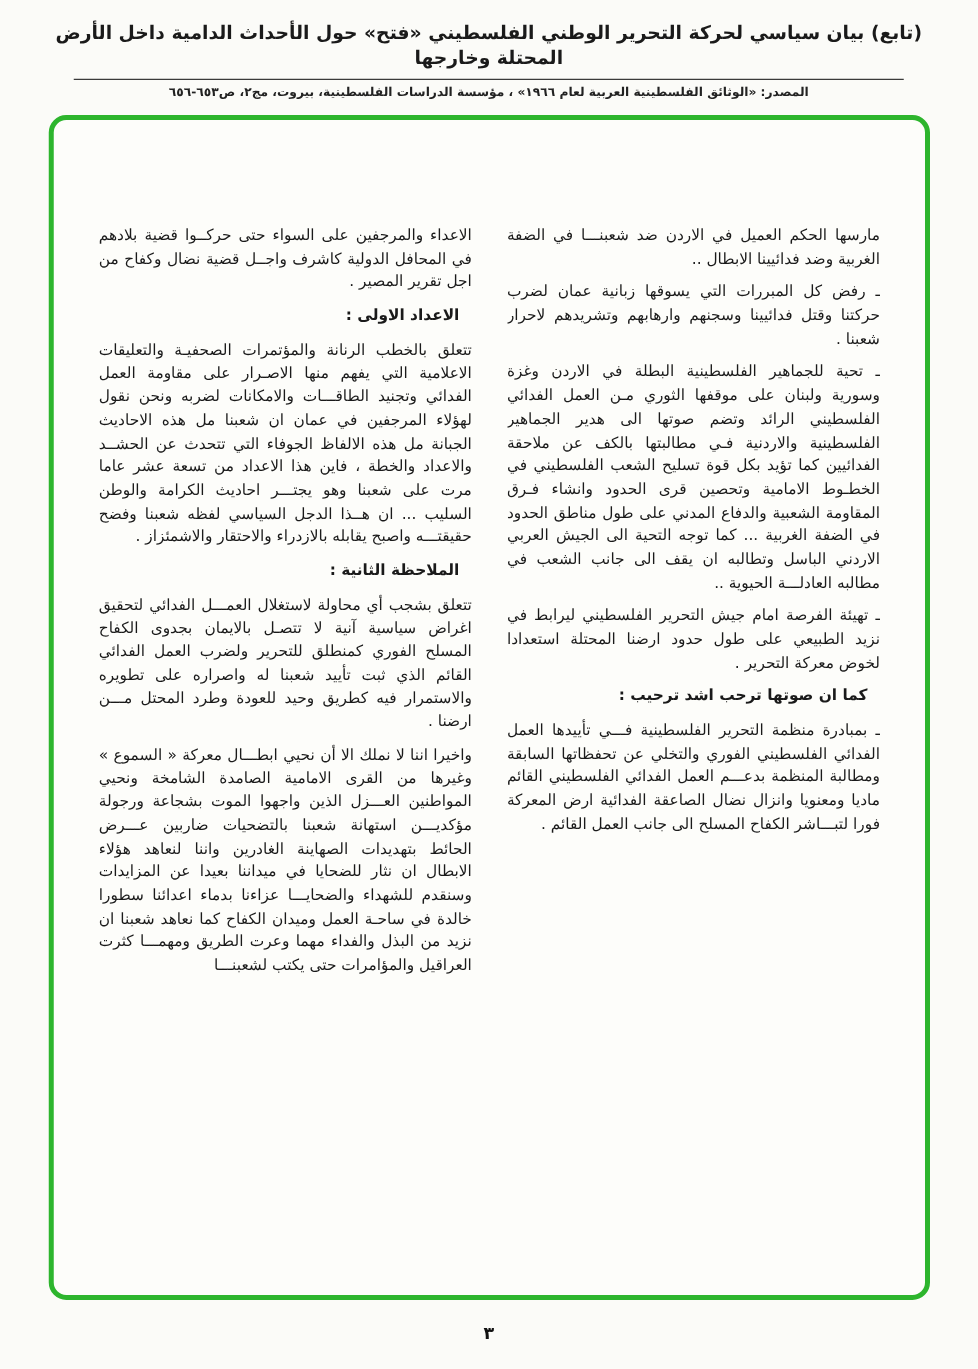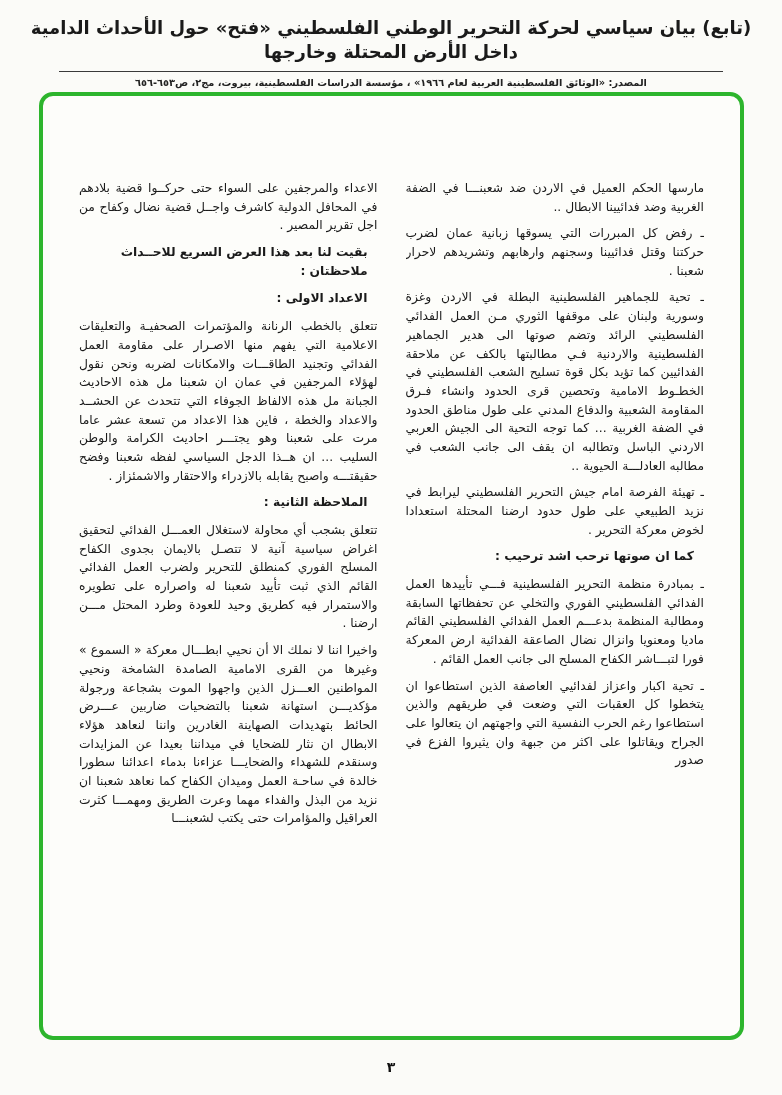--- a/index.html
+++ b/index.html
@@ -17,21 +17,21 @@
   }
   .header {
     position: absolute;
     top: 16px;
     left: 30px;
     right: 30px;
     text-align: center;
     direction: rtl;
   }
   .doc-title {
-    font-size: 18px;
+    font-size: 15px;
     font-weight: bold;
     letter-spacing: 0.2px;
     line-height: 1.35;
   }
   .title-rule {
     margin: 6px auto 5px auto;
     width: 92%;
     border: 0;
     border-top: 1px solid #3a3a3a;
     height: 0;
@@ -103,25 +103,23 @@
 
 <div class="frame">
   <div class="columns">
     <div class="col">
         <p class="p">مارسها الحكم العميل في الاردن ضد شعبنـــا في الضفة الغربية وضد فدائيينا الابطال ..</p>
         <p class="p">ـ رفض كل المبررات التي يسوقها زبانية عمان لضرب حركتنا وقتل فدائيينا وسجنهم وارهابهم وتشريدهم لاحرار شعبنا .</p>
         <p class="p">ـ تحية للجماهير الفلسطينية البطلة في الاردن وغزة وسورية ولبنان على موقفها الثوري مـن العمل الفدائي الفلسطيني الرائد وتضم صوتها الى هدير الجماهير الفلسطينية والاردنية فـي مطالبتها بالكف عن ملاحقة الفدائيين كما تؤيد بكل قوة تسليح الشعب الفلسطيني في الخطـوط الامامية وتحصين قرى الحدود وانشاء فـرق المقاومة الشعبية والدفاع المدني على طول مناطق الحدود في الضفة الغربية ... كما توجه التحية الى الجيش العربي الاردني الباسل وتطالبه ان يقف الى جانب الشعب في مطالبه العادلـــة الحيوية ..</p>
         <p class="p">ـ تهيئة الفرصة امام جيش التحرير الفلسطيني ليرابط في نزيد الطبيعي على طول حدود ارضنا المحتلة استعدادا لخوض معركة التحرير .</p>
         <p class="h">كما ان صوتها ترحب اشد ترحيب :</p>
         <p class="p">ـ بمبادرة منظمة التحرير الفلسطينية فـــي تأييدها العمل الفدائي الفلسطيني الفوري والتخلي عن تحفظاتها السابقة ومطالبة المنظمة بدعـــم العمل الفدائي الفلسطيني القائم ماديا ومعنويا وانزال نضال الصاعقة الفدائية ارض المعركة فورا لتبـــاشر الكفاح المسلح الى جانب العمل القائم .</p>
-        <p class="p">ـ تحية اكبار واعزاز لفدائيي العاصفة الذين استطاعوا ان يتخطوا كل العقبات التي وضعت في طريقهم والذين استطاعوا رغم الحرب النفسية التي واجهتهم ان يتعالوا على الجراح ويقاتلوا على اكثر من جبهة وان يثيروا الفزع في صدور</p>
       </div>
     <div class="col">
         <p class="p">الاعداء والمرجفين على السواء حتى حركــوا قضية بلادهم في المحافل الدولية كاشرف واجــل قضية نضال وكفاح من اجل تقرير المصير .</p>
-        <p class="h">بقيت لنا بعد هذا العرض السريع للاحــداث ملاحظتان :</p>
         <p class="h">الاعداد الاولى :</p>
         <p class="p">تتعلق بالخطب الرنانة والمؤتمرات الصحفيـة والتعليقات الاعلامية التي يفهم منها الاصـرار على مقاومة العمل الفدائي وتجنيد الطاقـــات والامكانات لضربه ونحن نقول لهؤلاء المرجفين في عمان ان شعبنا مل هذه الاحاديث الجبانة مل هذه الالفاظ الجوفاء التي تتحدث عن الحشــد والاعداد والخطة ، فاين هذا الاعداد من تسعة عشر عاما مرت على شعبنا وهو يجتـــر احاديث الكرامة والوطن السليب ... ان هــذا الدجل السياسي لفظه شعبنا وفضح حقيقتـــه واصبح يقابله بالازدراء والاحتقار والاشمئزاز .</p>
         <p class="h">الملاحظة الثانية :</p>
         <p class="p">تتعلق بشجب أي محاولة لاستغلال العمـــل الفدائي لتحقيق اغراض سياسية آنية لا تتصـل بالايمان بجدوى الكفاح المسلح الفوري كمنطلق للتحرير ولضرب العمل الفدائي القائم الذي ثبت تأييد شعبنا له واصراره على تطويره والاستمرار فيه كطريق وحيد للعودة وطرد المحتل مـــن ارضنا .</p>
         <p class="p">واخيرا اننا لا نملك الا أن نحيي ابطـــال معركة « السموع » وغيرها من القرى الامامية الصامدة الشامخة ونحيي المواطنين العـــزل الذين واجهوا الموت بشجاعة ورجولة مؤكديـــن استهانة شعبنا بالتضحيات ضاربين عـــرض الحائط بتهديدات الصهاينة الغادرين واننا لنعاهد هؤلاء الابطال ان نثار للضحايا في ميداننا بعيدا عن المزايدات وسنقدم للشهداء والضحايـــا عزاءنا بدماء اعدائنا سطورا خالدة في ساحـة العمل وميدان الكفاح كما نعاهد شعبنا ان نزيد من البذل والفداء مهما وعرت الطريق ومهمـــا كثرت العراقيل والمؤامرات حتى يكتب لشعبنـــا</p>
       </div>
   </div>
 </div>
 
 <div class="pagenum">٣</div>

